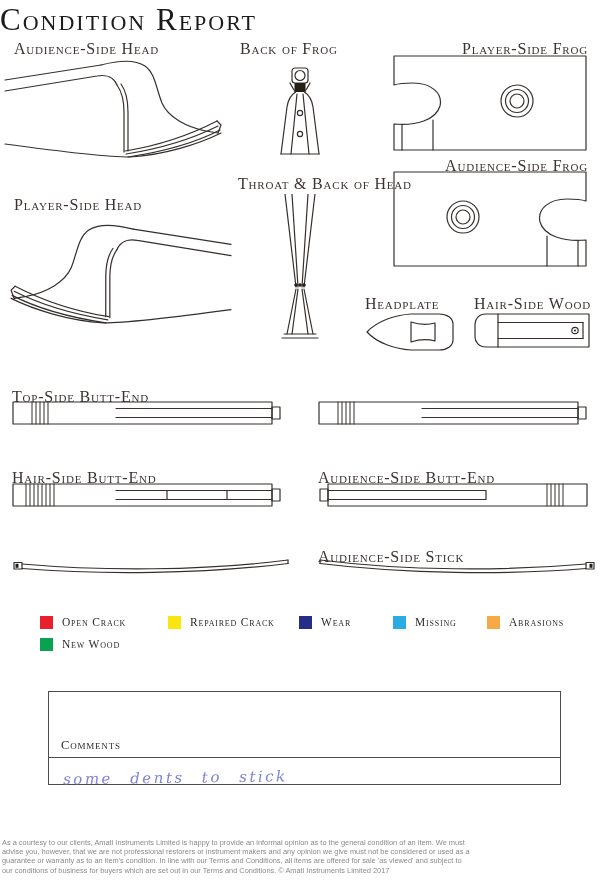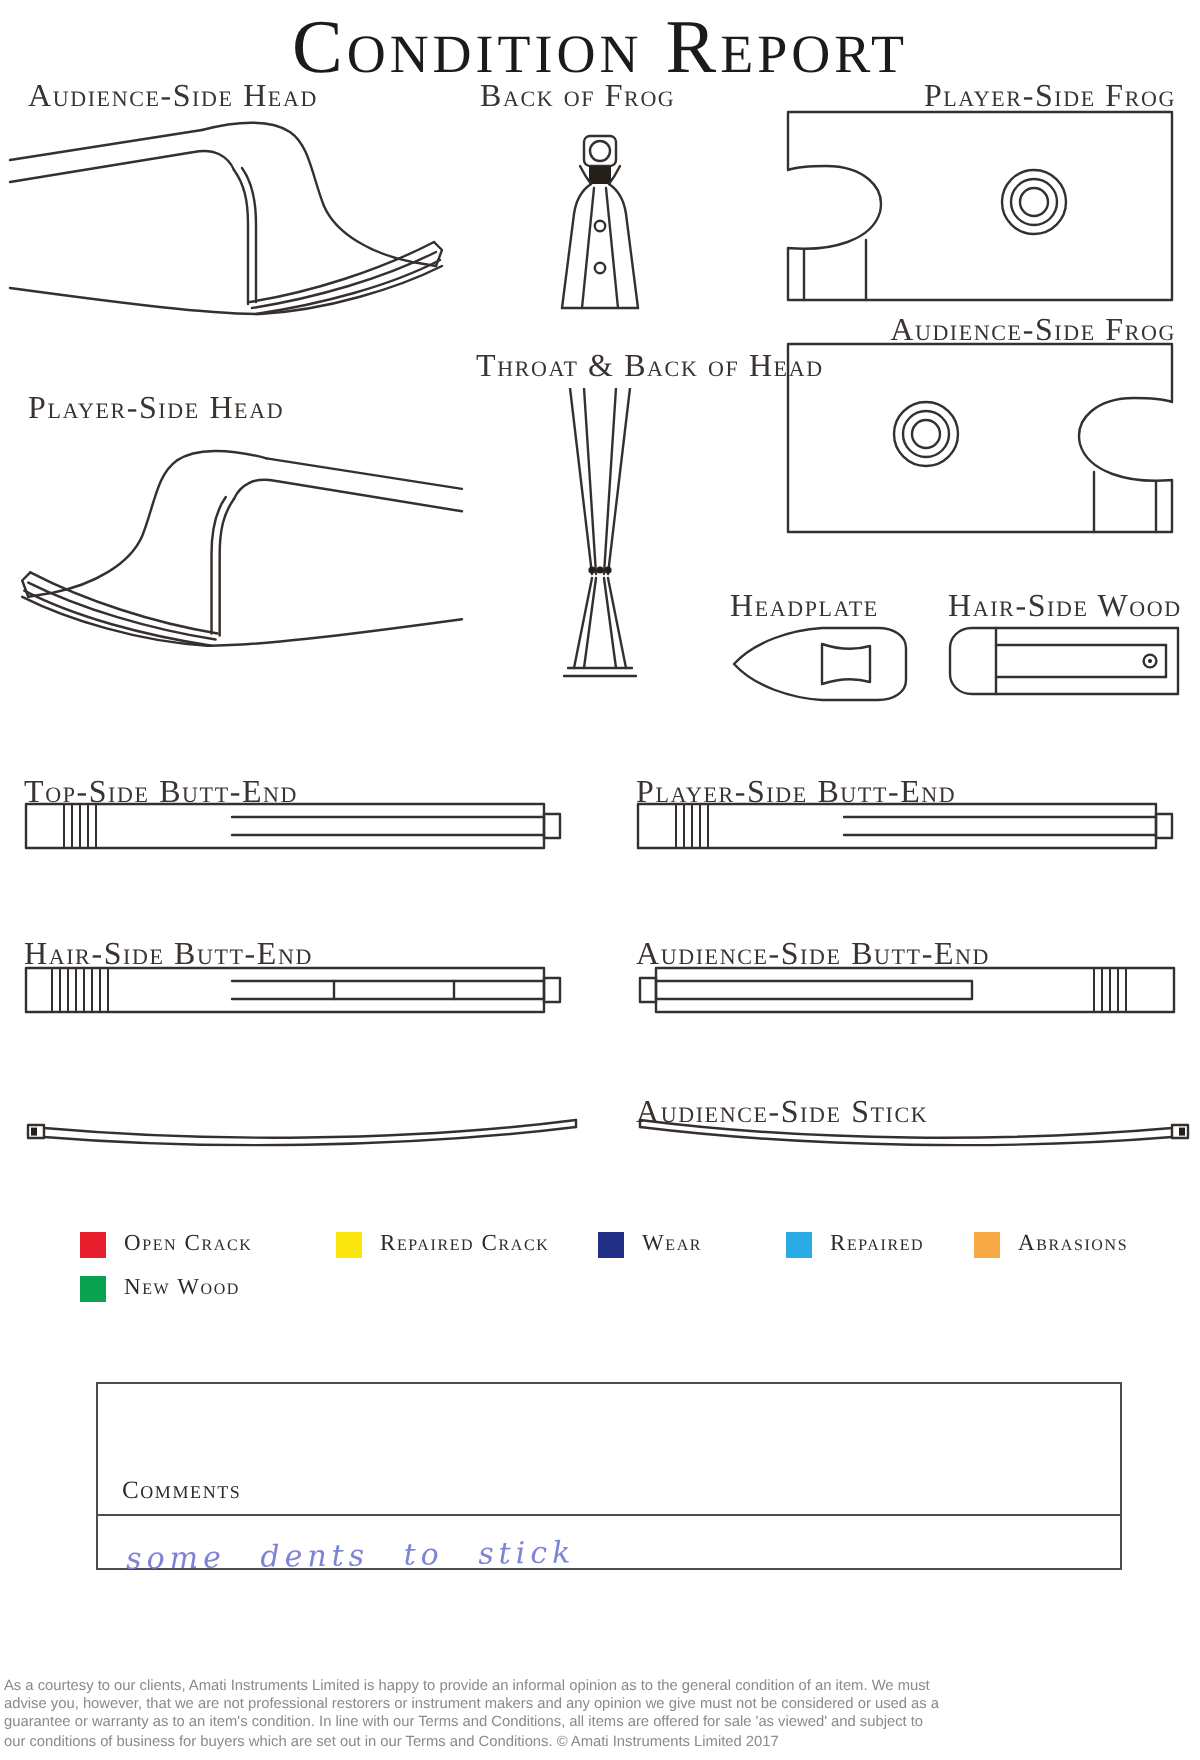--- a/index.html
+++ b/index.html
@@ -1,19 +1,19 @@
 <!DOCTYPE html>
 <html><head>
 <meta charset="utf-8">
 <style>
   html,body { margin:0; padding:0; background:#ffffff; }
   .sheet { position:relative; width:600px; height:880px; background:#ffffff; overflow:hidden;
            font-family:"Liberation Serif", serif; }
-  .title { position:absolute; top:2px; left:0; width:600px; text-align:center;
-           font-size:38px; font-variant:small-caps; letter-spacing:2px; color:#1b1b1b; font-weight:400; }
+  .title { position:absolute; top:2px; left:0; width:600px; 
+           font-size:31px; font-variant:small-caps; letter-spacing:2px; color:#1b1b1b; font-weight:400; }
   .lbl  { position:absolute; font-variant:small-caps; font-size:16px; letter-spacing:0.8px;
           color:#3a3330; white-space:nowrap; }
   .lbl.c { text-align:left; }
   .lbl.r { text-align:right; }
   .draw { position:absolute; }
   .draw path, .draw line, .draw rect, .draw circle, .draw polyline
         { fill:none; stroke:#35302d; stroke-width:1.2; stroke-linecap:round; stroke-linejoin:round; }
   .draw .f { fill:#242019; stroke:none; }
   .draw .thin { stroke-width:1; }
   .leg-sq { position:absolute; width:13px; height:13px; }
@@ -139,21 +139,20 @@
     <path d="M12,1 H115 V34 H12 C5,34 1,29 1,24 V11 C1,6 5,1 12,1 Z"></path>
     <path d="M24,1 V34"></path>
     <path d="M24,9.5 H109"></path>
     <path d="M24,25.5 H109"></path>
     <path d="M109,9.5 V25.5"></path>
     <circle cx="101" cy="17.5" r="3.2"></circle>
     <circle class="f" cx="101" cy="17.5" r="1"></circle>
   </svg>
 
   <div class="lbl c" style="left:12px;top:388px;width:270px">Top-Side Butt-End</div>
-  <div class="lbl c" style="left:318px;top:388px;width:270px">Player-Side Butt-End</div>
 
   <svg class="draw" style="left:12px;top:399px" width="270" height="28" viewBox="0 0 270 28">
     <rect x="1" y="3" width="259" height="22"></rect>
     <path class="thin" d="M20,3 V25 M24,3 V25 M28,3 V25 M32,3 V25 M36,3 V25"></path>
     <path d="M104,9.5 H260 M104,18.5 H260"></path>
     <rect x="260" y="8" width="8" height="12"></rect>
   </svg>
 
   <svg class="draw" style="left:318px;top:399px" width="270" height="28" viewBox="0 0 270 28">
     <rect x="1" y="3" width="259" height="22"></rect>
@@ -200,21 +199,21 @@
     </g>
   </svg>
 
   <div class="leg-sq" style="left: 40px; top: 616px; background: rgb(232, 32, 45);"></div>
   <div class="leg-lbl" style="left:62px;top:616px">Open Crack</div>
   <div class="leg-sq" style="left: 168px; top: 616px; background: rgb(251, 229, 15);"></div>
   <div class="leg-lbl" style="left:190px;top:616px">Repaired Crack</div>
   <div class="leg-sq" style="left: 299px; top: 616px; background: rgb(35, 46, 135);"></div>
   <div class="leg-lbl" style="left:321px;top:616px">Wear</div>
   <div class="leg-sq" style="left: 393px; top: 616px; background: rgb(42, 171, 227);"></div>
-  <div class="leg-lbl" style="left:415px;top:616px">Repaired</div>
+  <div class="leg-lbl" style="left:415px;top:616px">Missing</div>
   <div class="leg-sq" style="left: 487px; top: 616px; background: rgb(246, 169, 68);"></div>
   <div class="leg-lbl" style="left:509px;top:616px">Abrasions</div>
   <div class="leg-sq" style="left: 40px; top: 638px; background: rgb(10, 162, 81);"></div>
   <div class="leg-lbl" style="left:62px;top:638px">New Wood</div>
 
   <div class="comments-box">
     <div class="comments-head">Comments</div>
     <div class="comments-value">some dents to stick</div>
   </div>
 

